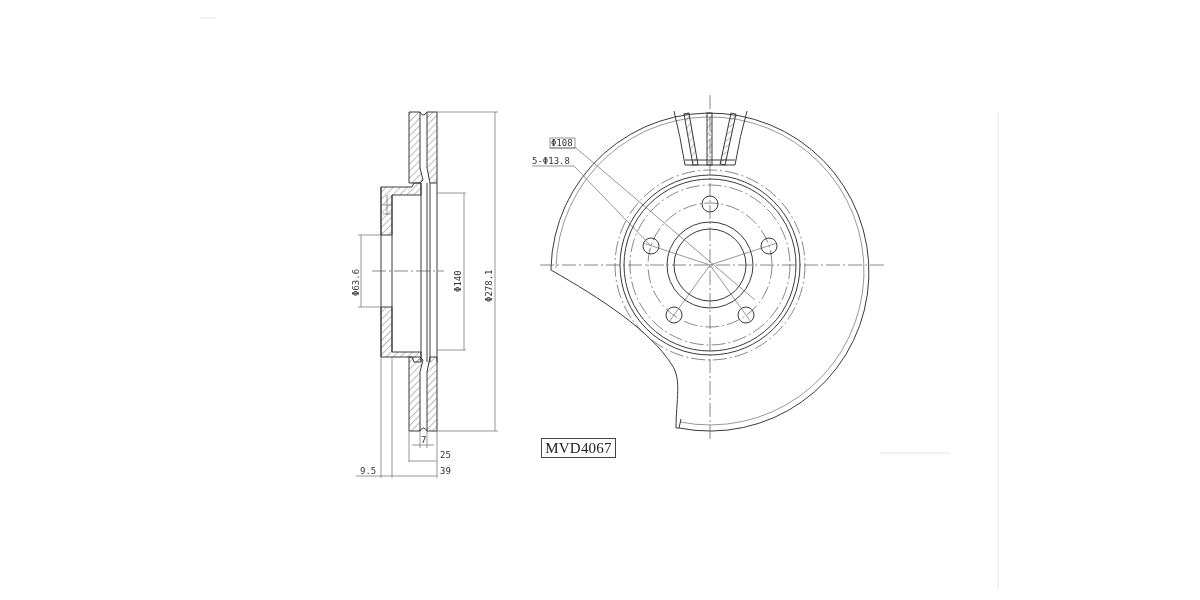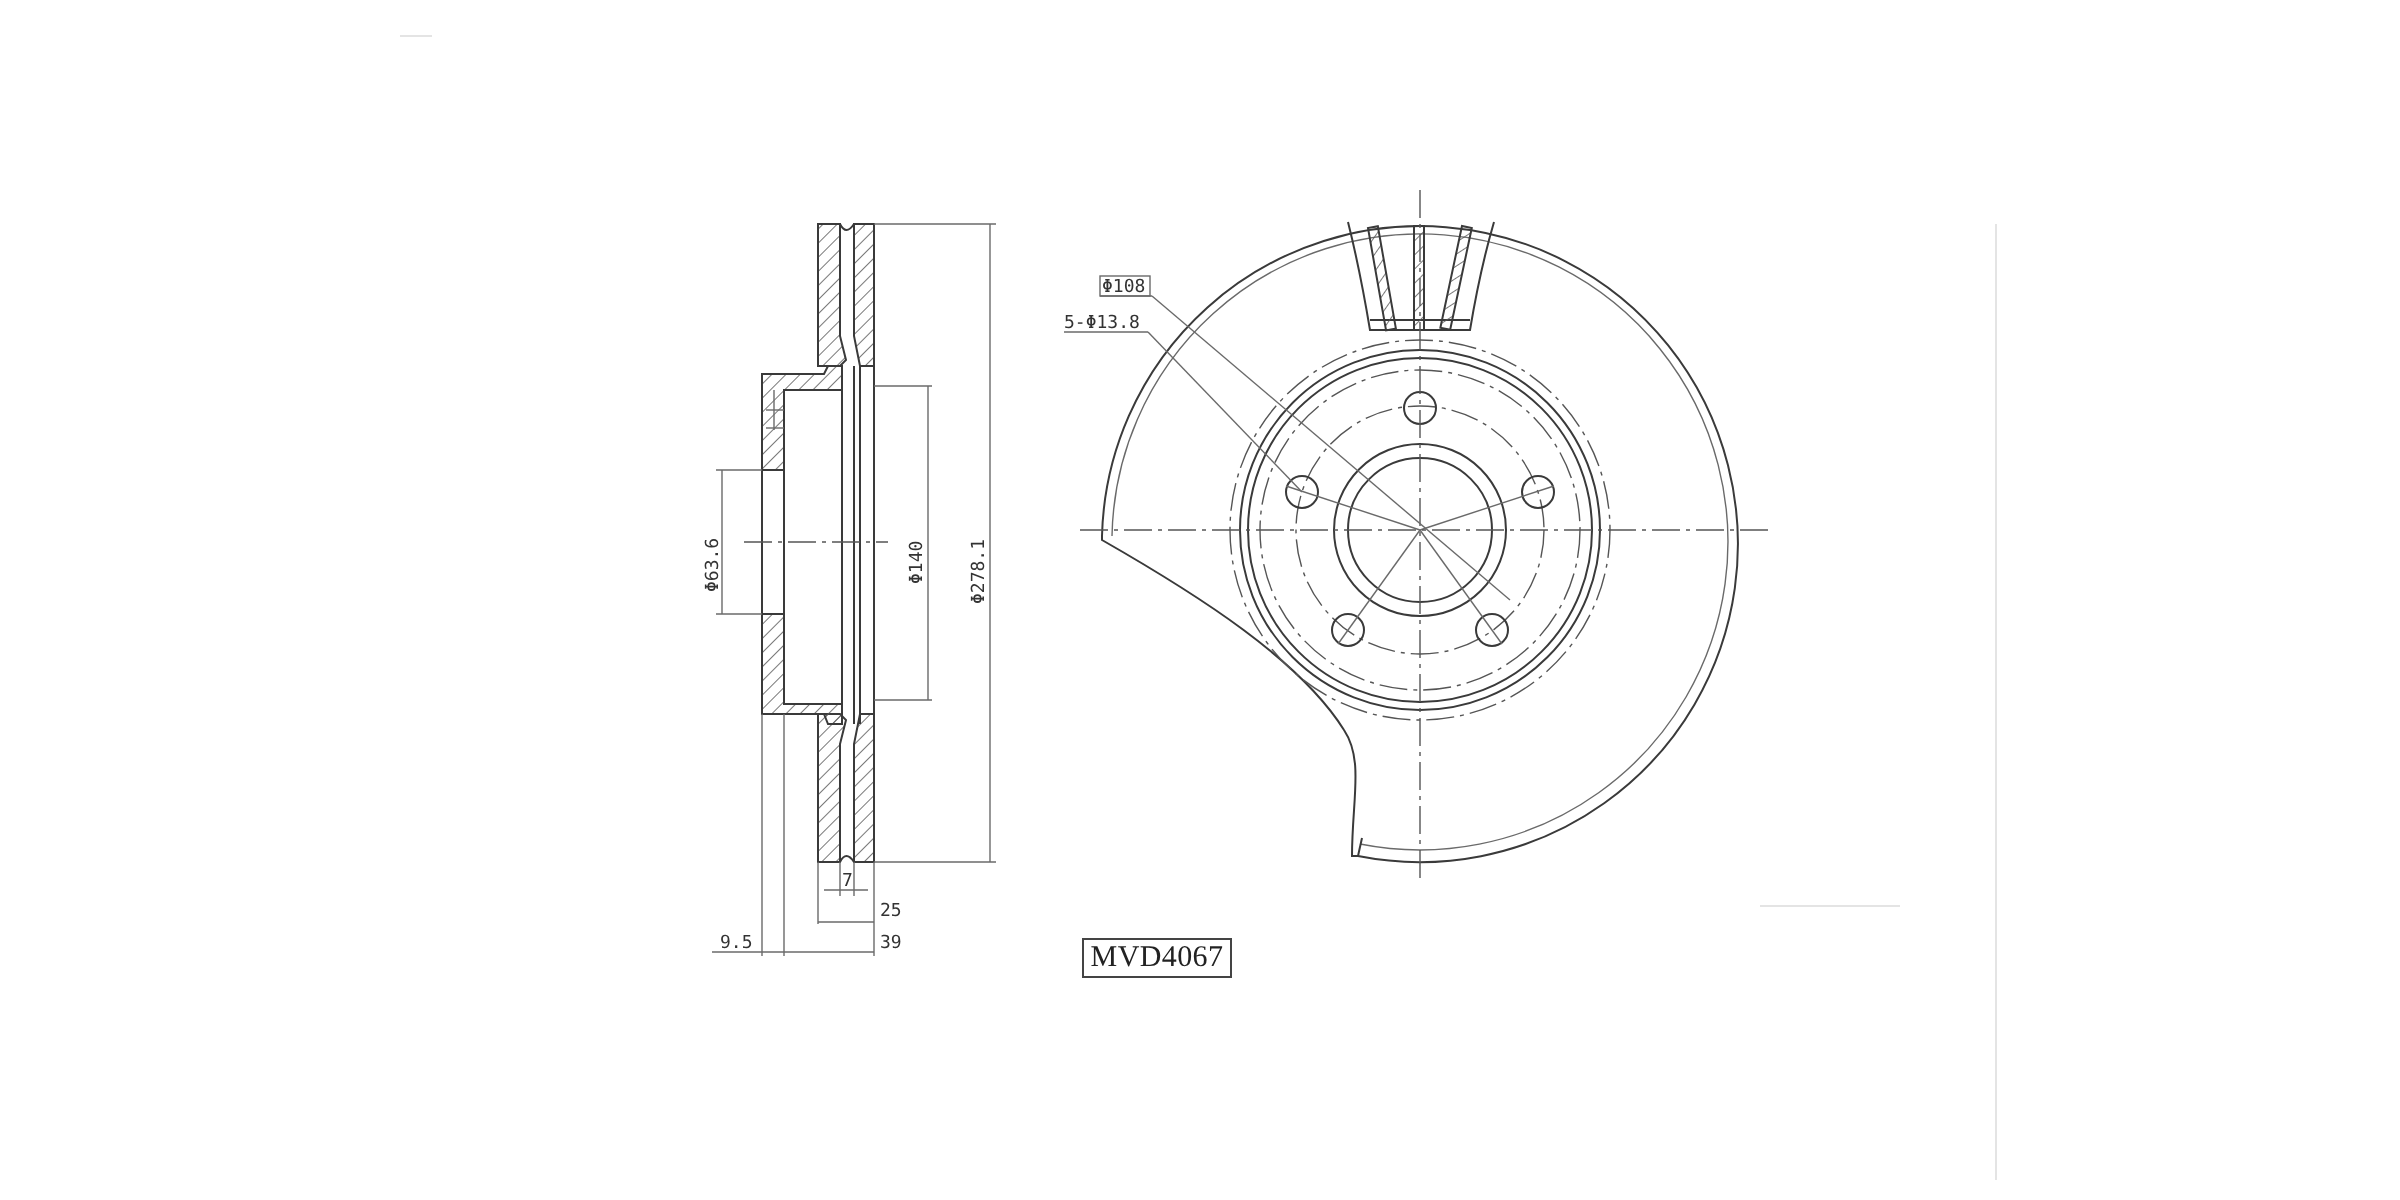--- a/index.html
+++ b/index.html
@@ -4,21 +4,21 @@
   <style>
     html, body { margin: 0; padding: 0; background: #ffffff; }
     body { width: 1200px; height: 600px; position: relative; overflow: hidden; font-family: "Liberation Sans", sans-serif; }
     #drawing { position: absolute; left: 0; top: 0; width: 1200px; height: 600px; }
     .ln { stroke: #3a3a3a; stroke-width: 1; fill: none; }
     .thin { stroke: #6a6a6a; stroke-width: 0.7; fill: none; }
     .ctr { stroke: #555; stroke-width: 0.7; fill: none; stroke-dasharray: 14 3 2 3; }
     .hatch { fill: url(#hatch); stroke: #3a3a3a; stroke-width: 1; }
     .dimtxt { font-family: "DejaVu Sans Mono", monospace; font-size: 9px; fill: #333; }
     .label-box { position: absolute; left: 541px; top: 438px; width: 73px; height: 18px; border: 1px solid #444; background: #fff;
-      font-family: "Liberation Serif", serif; font-size: 15px; color: #222; text-align: center; line-height: 18px; letter-spacing: 0.2px; margin-top: 31px; }
+      font-family: "Liberation Serif", serif; font-size: 15px; color: #222; text-align: center; line-height: 18px; letter-spacing: 0.2px; }
     .faint { stroke: #e4e4e4; stroke-width: 1; }
   </style>
 </head>
 <body>
 
 <svg id="drawing" viewBox="0 0 1200 600" xmlns="http://www.w3.org/2000/svg">
   <defs>
     <pattern id="hatch" patternUnits="userSpaceOnUse" width="5" height="5" patternTransform="rotate(45)">
       <line x1="0" y1="0" x2="0" y2="5" stroke="#555" stroke-width="0.8"></line>
     </pattern>

